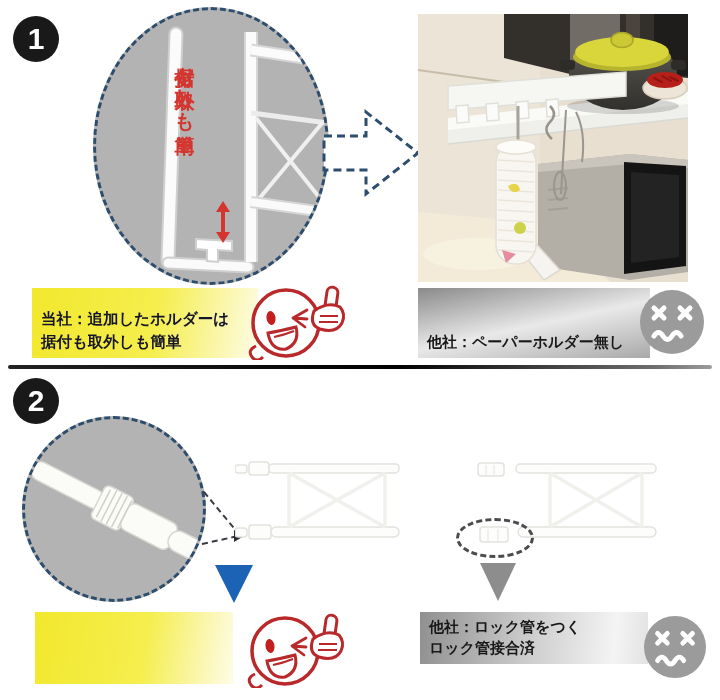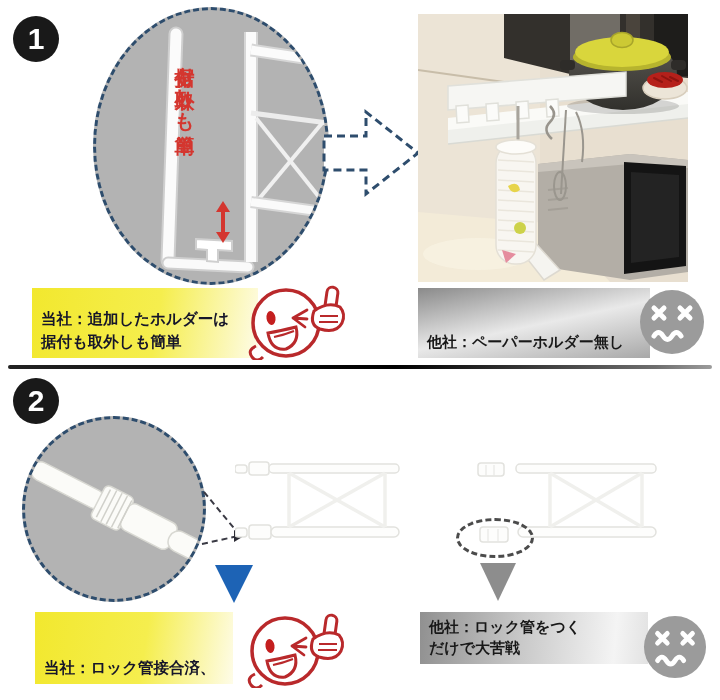--- a/index.html
+++ b/index.html
@@ -253,40 +253,39 @@
       <line x1="82" y1="18" x2="174" y2="72"></line>
       <line x1="174" y1="18" x2="82" y2="72"></line>
     </g>
   </svg>
 
   <div class="dashed-ellipse" style="left:456px;top:518px;width:78px;height:40px;"></div>
 
   <div class="tri tri-gray" style="left:480px;top:563px;"></div>
 
   <div class="callout ours" style="left:35px;top:612px;width:198px;height:72px;">
-    <span class="line">当社：ロック管接合済、</span>
   </div>
 
   <svg class="abs" style="left:243px;top:613px;" width="106" height="75" viewBox="0 0 106 75">
     <g stroke="#b9292b" fill="#ffffff">
       <path d="M12 61 q-9 4 -4 11 q5 6 11 0" stroke-width="3"></path>
       <circle cx="42" cy="38" r="33" stroke-width="3.5"></circle>
       <rect x="82" y="2" width="11" height="24" rx="5.5" stroke-width="3" transform="rotate(8 87 14)"></rect>
       <path d="M70 26 q-5 14 6 18 q16 5 22 -6 q4 -9 -2 -16 q-12 -6 -26 4 z" stroke-width="3"></path>
       <path d="M76 31 h18 M75 37 h19" stroke-width="2" fill="none"></path>
     </g>
     <ellipse cx="27" cy="33" rx="4.5" ry="7" fill="#c41f1f" transform="rotate(-8 27 33)"></ellipse>
     <path d="M49 33 l14 -8 M49 33 l14 1 M49 33 l12 9" stroke="#b9292b" stroke-width="2.8" stroke-linecap="round" fill="none"></path>
     <path d="M24 48 Q36 46 52 42 Q56 58 42 64 Q27 66 24 48 Z" fill="#ffffff" stroke="#b9292b" stroke-width="3"></path>
     <path d="M30 52 Q40 50 50 46" stroke="#b9292b" stroke-width="2" fill="none"></path>
   </svg>
 
   <div class="callout theirs theirs-grad-2" style="left:420px;top:612px;width:228px;height:52px;">
     <span class="line">他社：ロック管をつく</span>
-    <span class="line">だけで大苦戦</span>
+    <span class="line">ロック管接合済</span>
   </div>
 
   <svg class="abs" style="left:643px;top:615px;" width="64" height="64" viewBox="0 0 66 66">
     <circle cx="33" cy="33" r="32" fill="#9b9b9b"></circle>
     <g stroke="#ffffff" stroke-width="5" stroke-linecap="round" fill="none">
       <path d="M15 19 L25 29 M25 19 L15 29"></path>
       <path d="M41 19 L51 29 M51 19 L41 29"></path>
       <path d="M15 47 q4.5 -7 9 0 q4.5 7 9 0 q4.5 -7 9 0"></path>
     </g>
   </svg>

